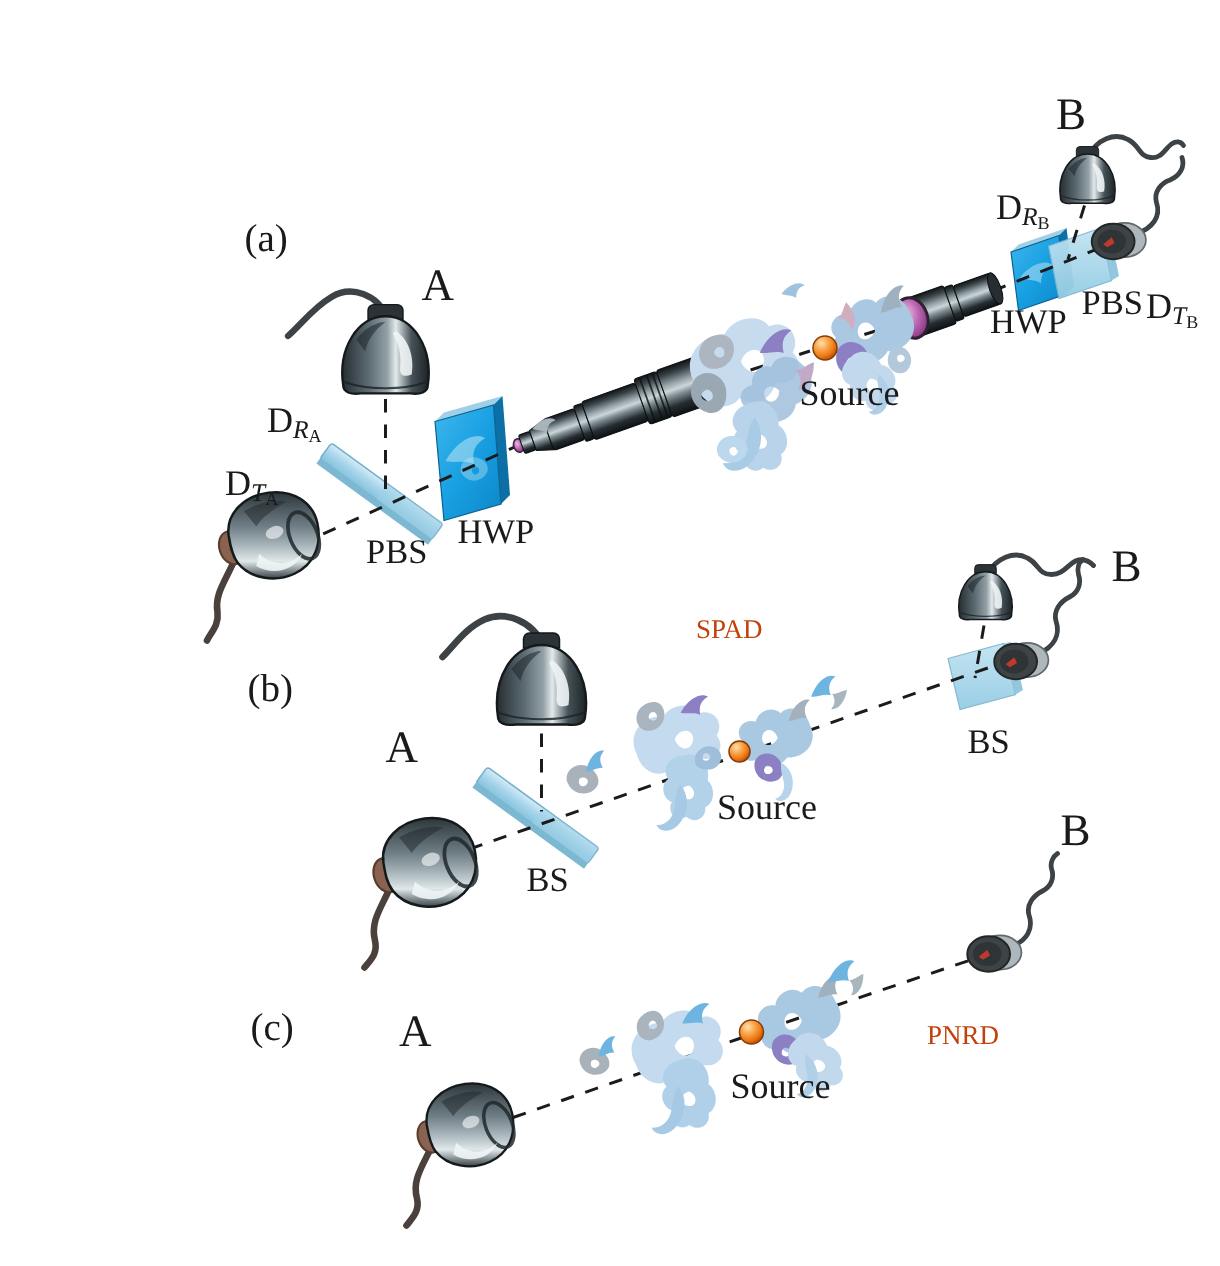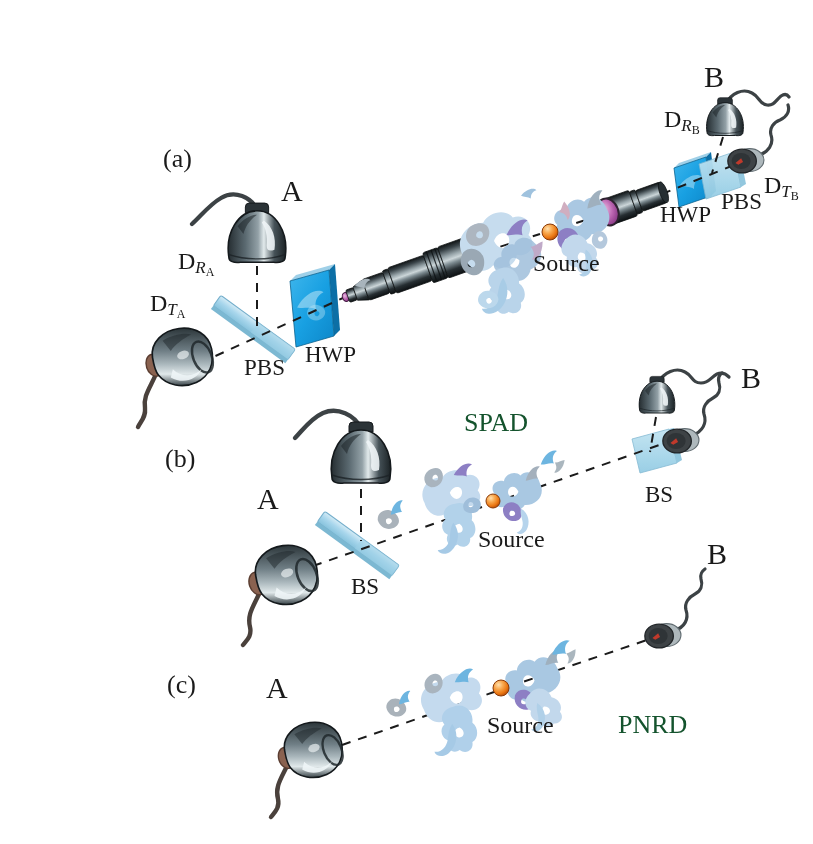--- a/index.html
+++ b/index.html
@@ -4,22 +4,22 @@
 <style>
   html,body{margin:0;padding:0;background:#ffffff;}
   .canvas{position:relative;width:813px;height:844px;background:#ffffff;overflow:hidden;
           font-family:"Liberation Serif","DejaVu Serif",serif;color:#1a1a1a;}
   .scene{position:absolute;left:0;top:0;}
   .lbl{position:absolute;line-height:1;white-space:nowrap;color:#1a1a1a;}
   .big{font-size:30px;}
   .panel{font-size:26px;}
   .mid{font-size:23px;}
   .src{font-size:24px;}
-  .tag{font-size:26px;color:#14532d;}
-  .dl{font-size:24px;}
+  .tag{font-size:18px;color:#c2410c;}
+  .dl{font-size:24px;margin-top:20px;}
   .dl sub{line-height:1;}
   .dl .sb{font-size:17px;font-style:italic;vertical-align:-0.25em;}
   .dl .sb2{font-size:12px;font-style:normal;vertical-align:-0.55em;}
 </style>
 </head>
 <body>
 
 <div class="canvas">
 
 <svg class="scene" width="813" height="844" viewBox="0 0 813 844">
@@ -290,16 +290,16 @@
 <div class="lbl big" style="left:257px;top:484px">A</div>
 <div class="lbl mid" style="left:351px;top:575px">BS</div>
 <div class="lbl src" style="left:478px;top:527px">Source</div>
 <div class="lbl tag" style="left:464px;top:410px">SPAD</div>
 <div class="lbl big" style="left:741px;top:363px">B</div>
 <div class="lbl mid" style="left:645px;top:483px">BS</div>
 
 <div class="lbl panel" style="left:167px;top:672px">(c)</div>
 <div class="lbl big" style="left:266px;top:673px">A</div>
 <div class="lbl src" style="left:487px;top:713px">Source</div>
-<div class="lbl tag" style="left:618px;top:712px">PNRD</div>
+<div class="lbl tag" style="left:618px;top:681px">PNRD</div>
 <div class="lbl big" style="left:707px;top:539px">B</div>
 
 </div>
 
 </body></html>

